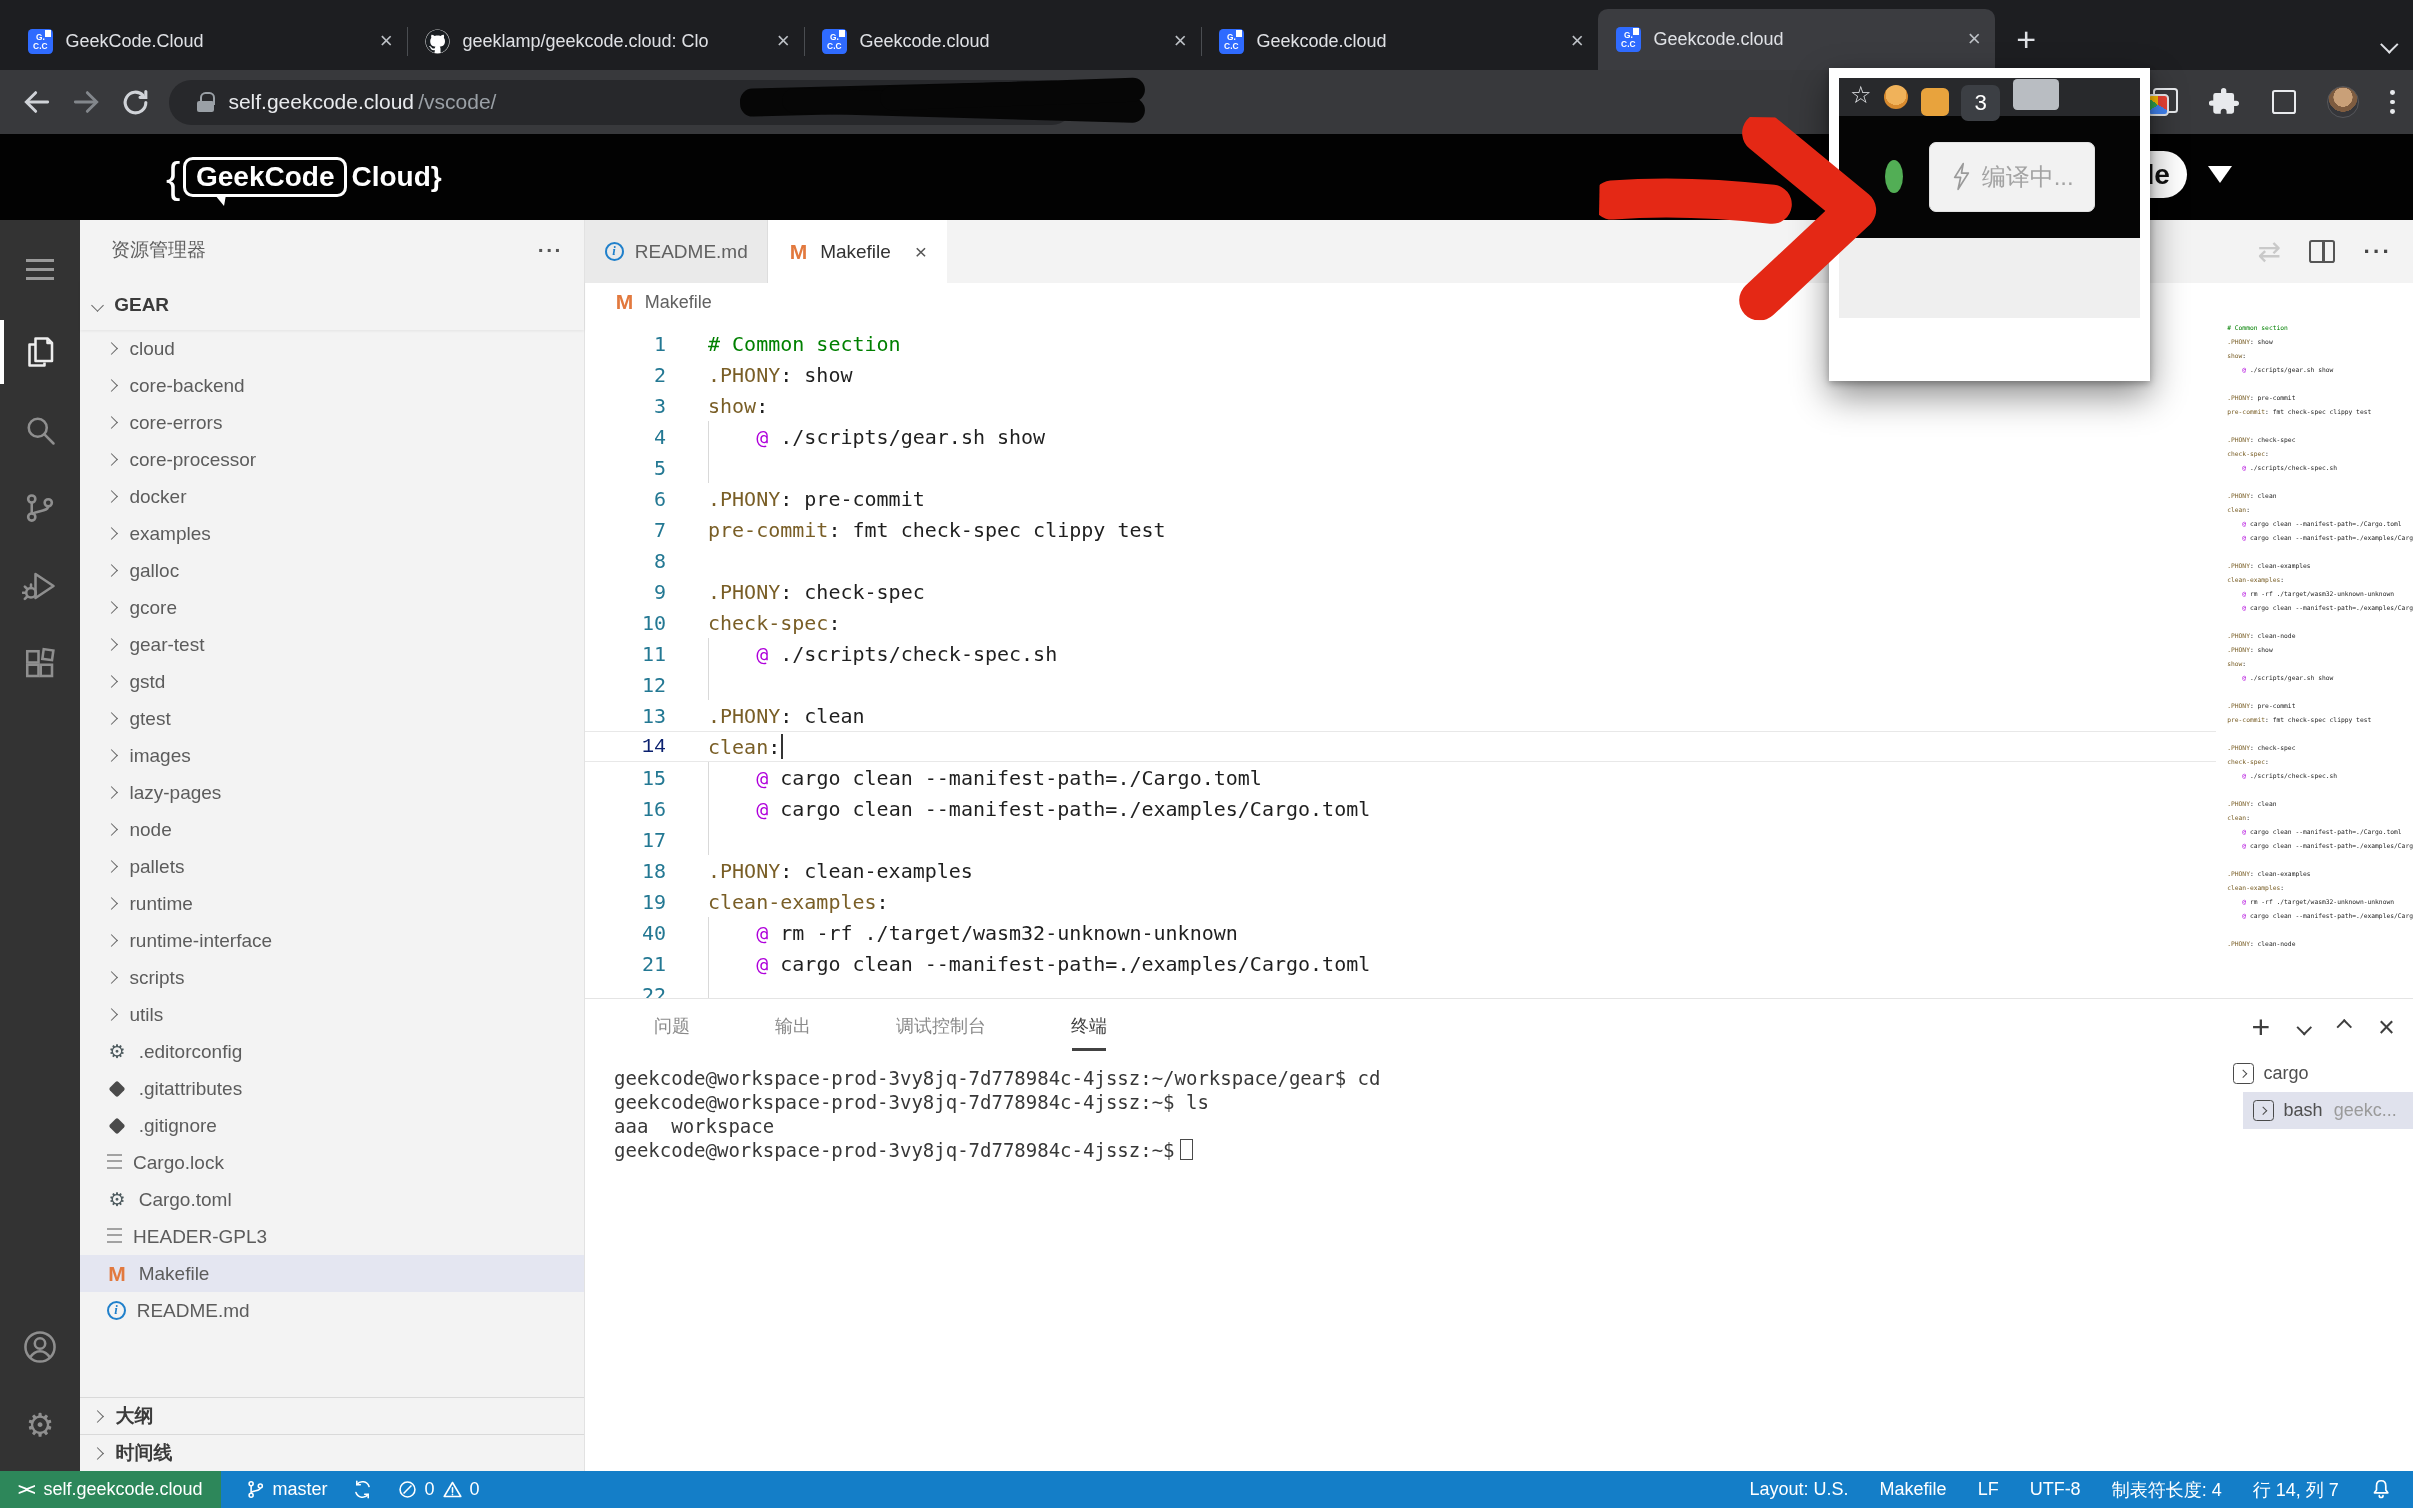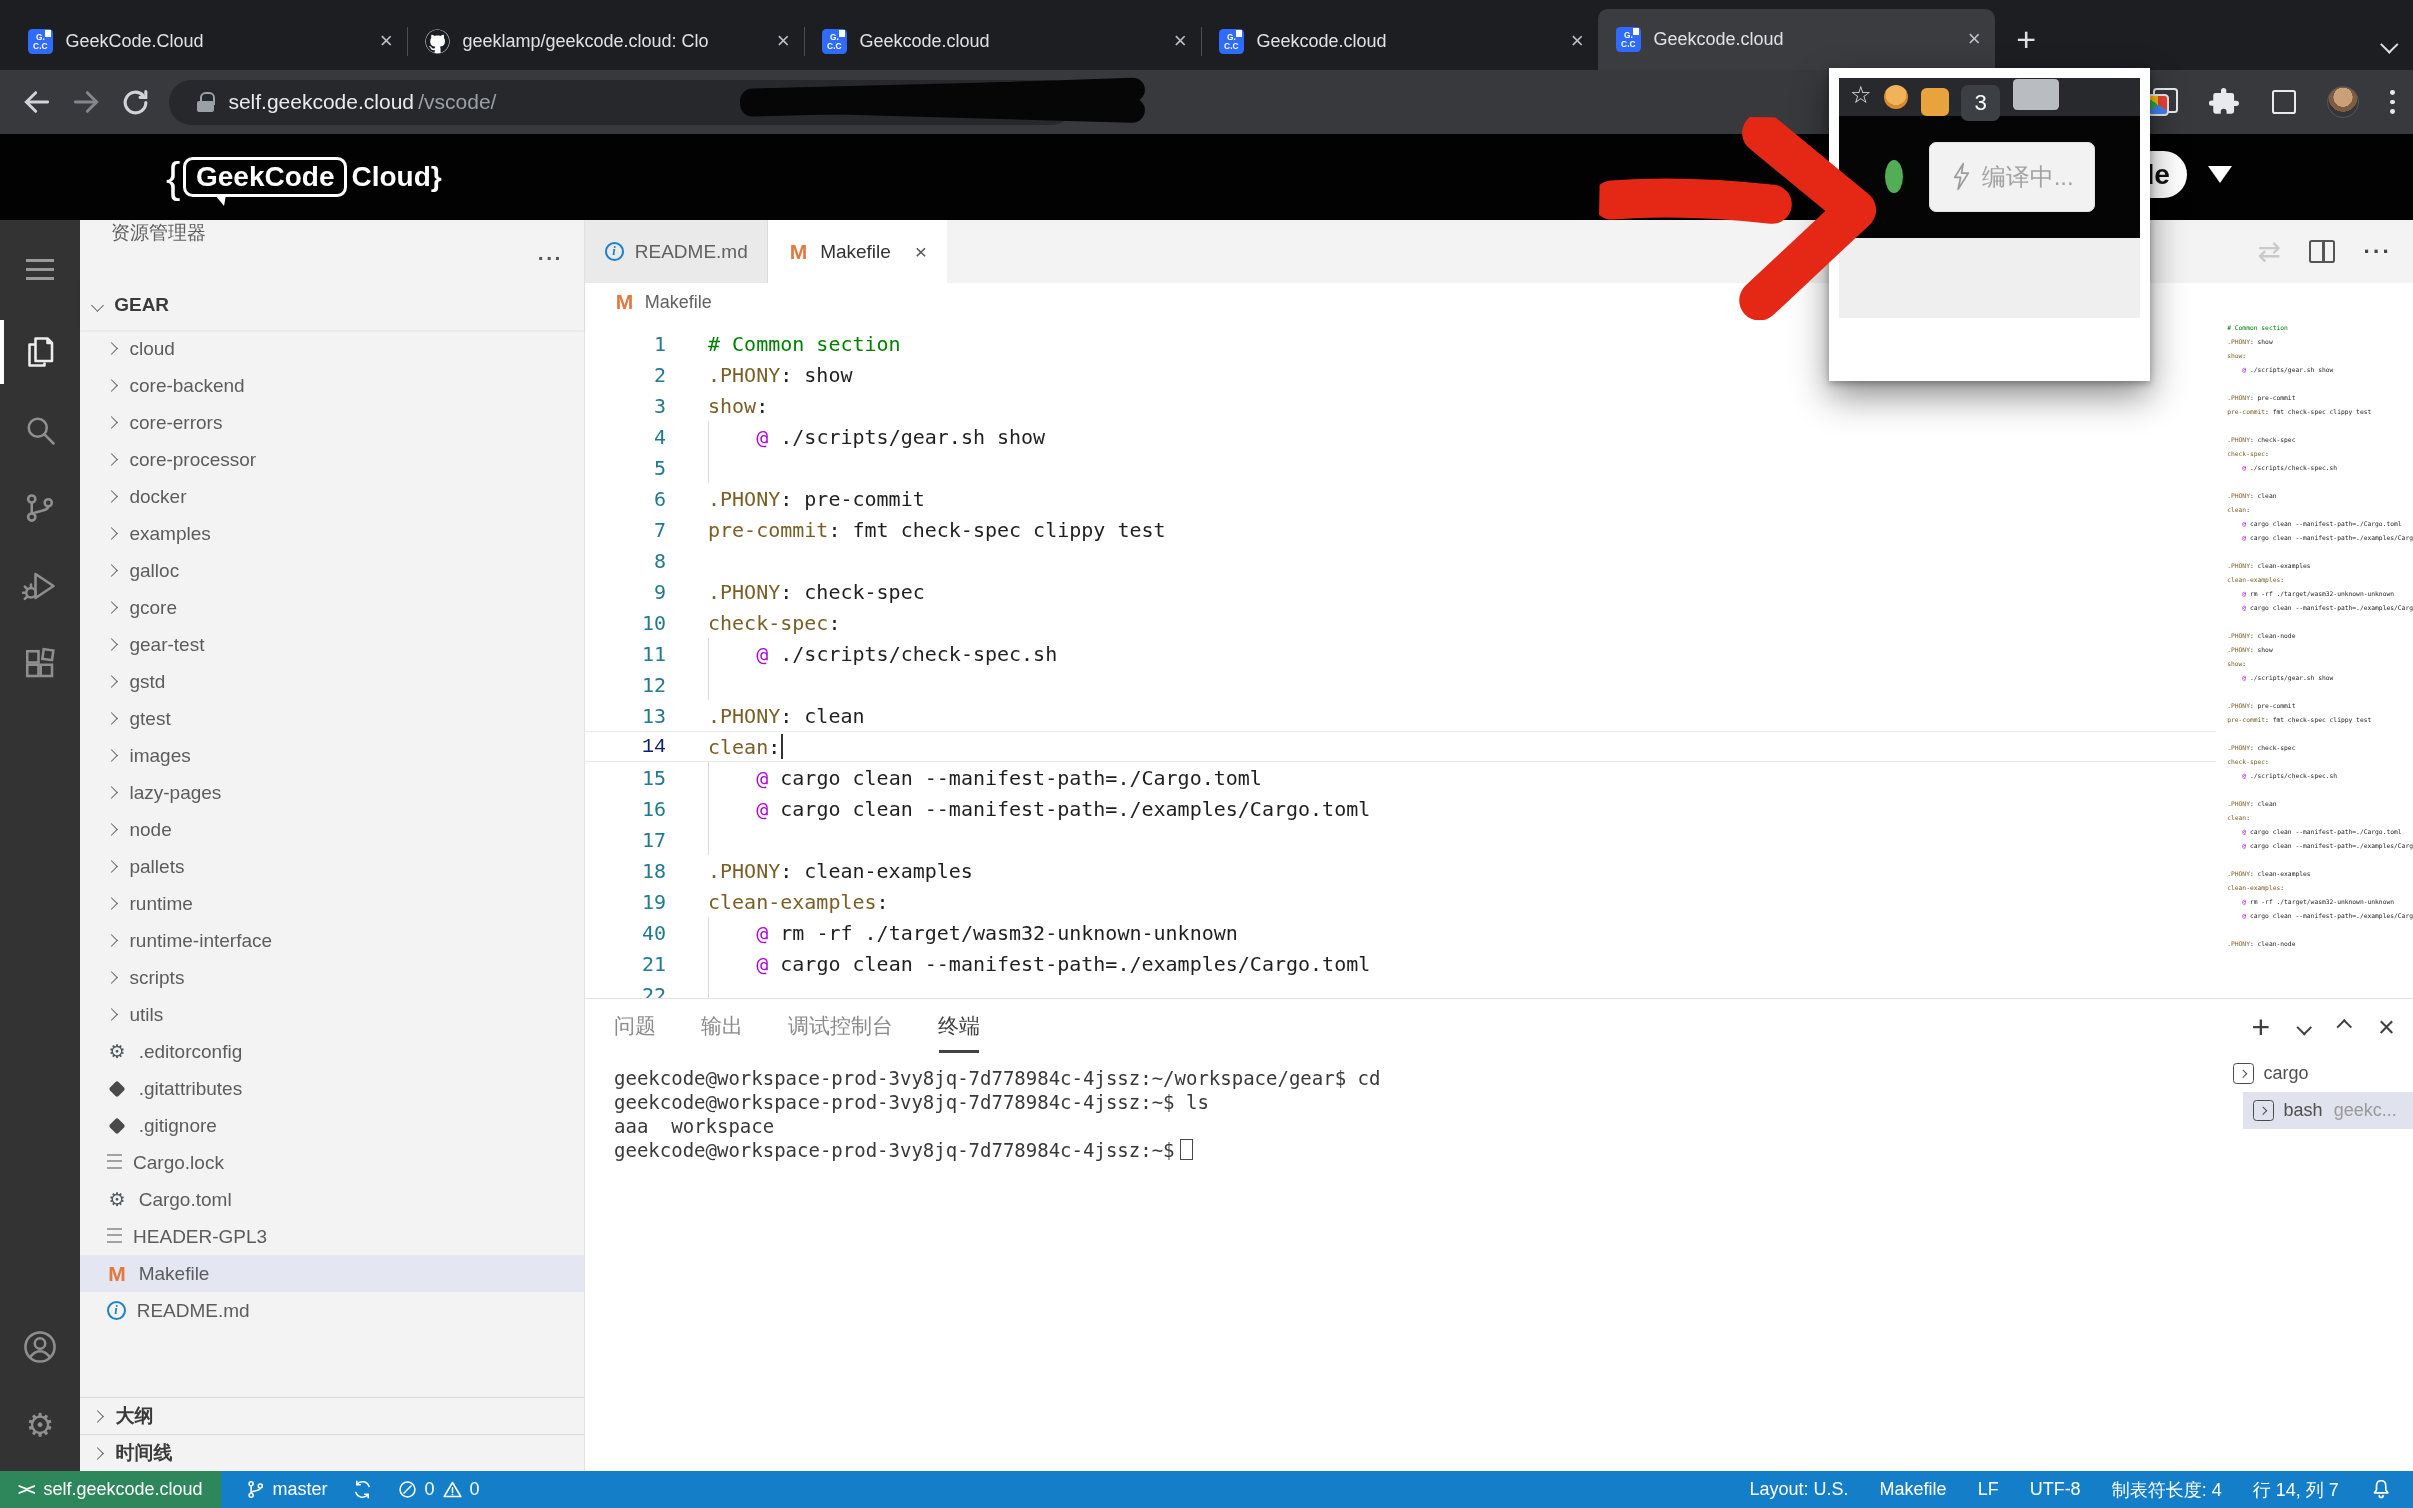--- a/index.html
+++ b/index.html
@@ -57,21 +57,21 @@
   .workbench{position:absolute;left:0;top:220px;width:2413px;height:1251px;display:flex;}
   .activitybar{width:80px;background:#333333;flex:none;display:flex;flex-direction:column;align-items:center;padding-top:15.4px;}
   .ab-item{position:relative;width:80px;height:78px;display:flex;align-items:center;justify-content:center;}
   .ab-item.active::before{content:'';position:absolute;left:0;top:7px;bottom:7px;width:4.2px;background:#fff;}
   .ab-burger{display:flex;flex-direction:column;gap:6.3px;margin-bottom:9.8px;}
   .ab-burger i{width:28px;height:2.8px;background:#9a9a9a;}
   .ab-spacer{flex:1;}
   .gear-glyph{font-size:32px;color:#8f8f8f;line-height:1;}
 
   .sidebar{width:505px;background:#f3f3f3;flex:none;display:flex;flex-direction:column;border-right:1.4px solid #e2e2e2;}
-  .sb-head{height:60px;display:flex;align-items:flex-start;padding:0 21px 0 31px;color:#616161;font-size:19px;flex-direction:column;}
+  .sb-head{height:60px;display:flex;align-items:center;padding:0 21px 0 31px;color:#616161;font-size:19px;}
   .sb-head .dots{margin-left:auto;color:#555;font-size:21px;font-weight:700;letter-spacing:1.4px;}
   .sb-section{height:50px;display:flex;align-items:center;gap:9.8px;padding-left:12.6px;font-weight:700;color:#3b3b3b;font-size:19px;box-shadow:0 2.1px 2.8px rgba(0,0,0,0.06);position:relative;z-index:2;}
   .tree{flex:1;overflow:hidden;}
   .trow{height:37px;display:flex;align-items:center;gap:11.2px;padding-left:26.5px;color:#5c5c5c;font-size:19px;white-space:nowrap;}
   .trow.sel{background:#e4e6f1;}
   .chev{width:9px;height:9px;border-right:1.7px solid #646464;border-bottom:1.7px solid #646464;transform:rotate(-45deg);flex:none;margin-right:2.8px;}
   .chev.down{transform:rotate(45deg);}
   .fi{width:21px;height:21px;flex:none;display:flex;align-items:center;justify-content:center;position:relative;}
   .fi-gear{font-size:19px;color:#4d5a5e;line-height:1;}
   .fi-git::before{content:'';width:12px;height:12px;background:#4a4a4a;border-radius:2.1px;transform:rotate(45deg);}
@@ -105,21 +105,21 @@
   .tok-cm{color:#008000;}
   .tok-tg{color:#795e26;}
   .tok-at{color:#af00db;}
   .tok-pl{color:#1f1f1f;}
   .caret{display:inline-block;width:2.1px;height:25px;background:#333;margin-left:0.7px;}
   .minimap{position:absolute;right:0;top:0;bottom:0;width:197px;background:#fff;padding:2.8px 0 0 11.2px;overflow:hidden;}
   .mm-row{height:14px;font:6.3px "DejaVu Sans Mono",monospace;white-space:pre;overflow:hidden;}
 
   .panel{height:473px;flex:none;border-top:1.4px solid #e4e4e4;display:flex;flex-direction:column;background:#fff;}
   .panelbar{height:56px;flex:none;display:flex;align-items:center;padding-left:29px;gap:45px;position:relative;}
-  .ptab{position:relative;font-size:21px;color:#8a8a8a;padding-bottom:1.4px;}
+  .ptab{position:relative;font-size:18px;color:#8a8a8a;padding-bottom:1.4px;margin-left:40px;}
   .ptab.active{color:#424242;}
   .ptab.active::after{content:'';position:absolute;left:1.4px;right:1.4px;bottom:-11.2px;height:2.8px;background:#424242;}
   .pb-actions{position:absolute;right:18px;top:0;height:56px;display:flex;align-items:center;gap:29px;color:#3f3f3f;}
   .pb-plus{font-size:32px;font-weight:400;}
   .pb-chev{width:10.5px;height:10.5px;border-right:2.1px solid #3f3f3f;border-bottom:2.1px solid #3f3f3f;}
   .pb-chev.dn{transform:rotate(45deg);}
   .pb-chev.up{transform:rotate(-135deg);}
   .pb-x{font-size:29px;}
   .panelbody{flex:1;display:flex;min-height:0;justify-content:flex-end;}
   .terminal{flex:1;padding:11.2px 0 0 29px;font:19px/24px "DejaVu Sans Mono",monospace;color:#383838;white-space:pre;}

